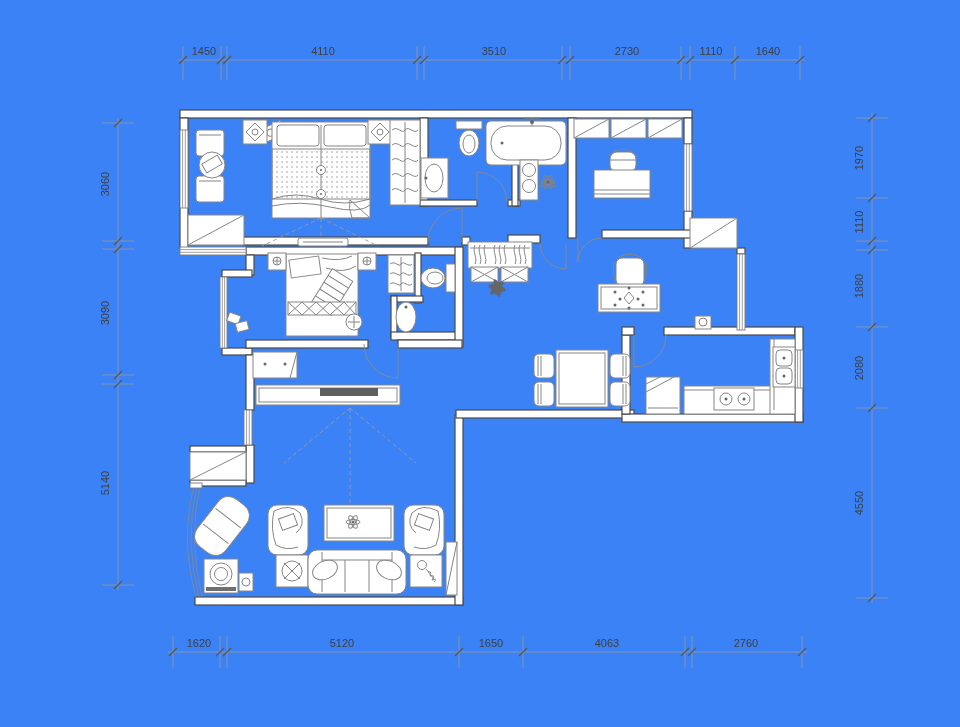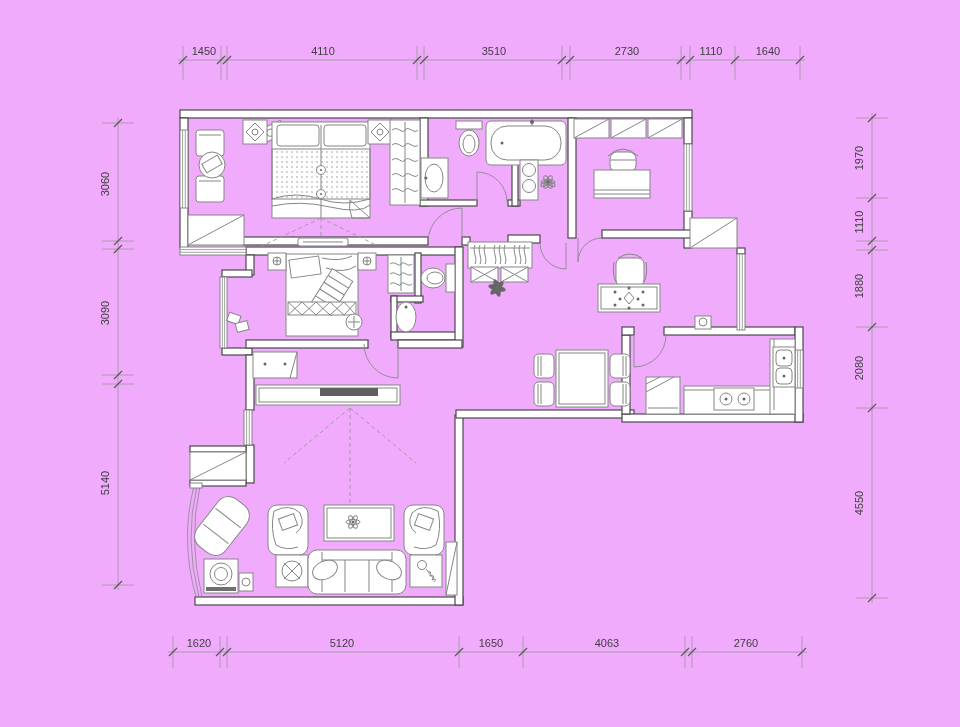--- a/index.html
+++ b/index.html
@@ -1,16 +1,16 @@
 <!DOCTYPE html>
 <html><head>
 <meta charset="utf-8">
 <style>
   html,body{margin:0;padding:0;background:#ffffff;}
-  .stage{position:relative;width:960px;height:727px;background:#f0abfc;overflow:hidden;}
+  .stage{position:relative;width:960px;height:727px;background:#3b82f6;overflow:hidden;}
   svg{display:block;}
   .wall{fill:#ffffff;stroke:#4a4a4a;stroke-width:1.2;}
   .win{fill:#ffffff;stroke:#7a7a7a;stroke-width:0.9;}
   .winl{stroke:#8a8a8a;stroke-width:0.8;fill:none;}
   .furn{fill:none;stroke:#858585;stroke-width:1;}
   .furnf{fill:#ffffff;stroke:#858585;stroke-width:1;}
   .furnd{fill:#666666;stroke:none;}
   .dim{stroke:#9a9a9a;stroke-width:0.8;fill:none;}
   .tick{stroke:#555555;stroke-width:1.1;fill:none;}
   .dash{stroke:#9a9a9a;stroke-width:0.9;stroke-dasharray:4 3;fill:none;}

